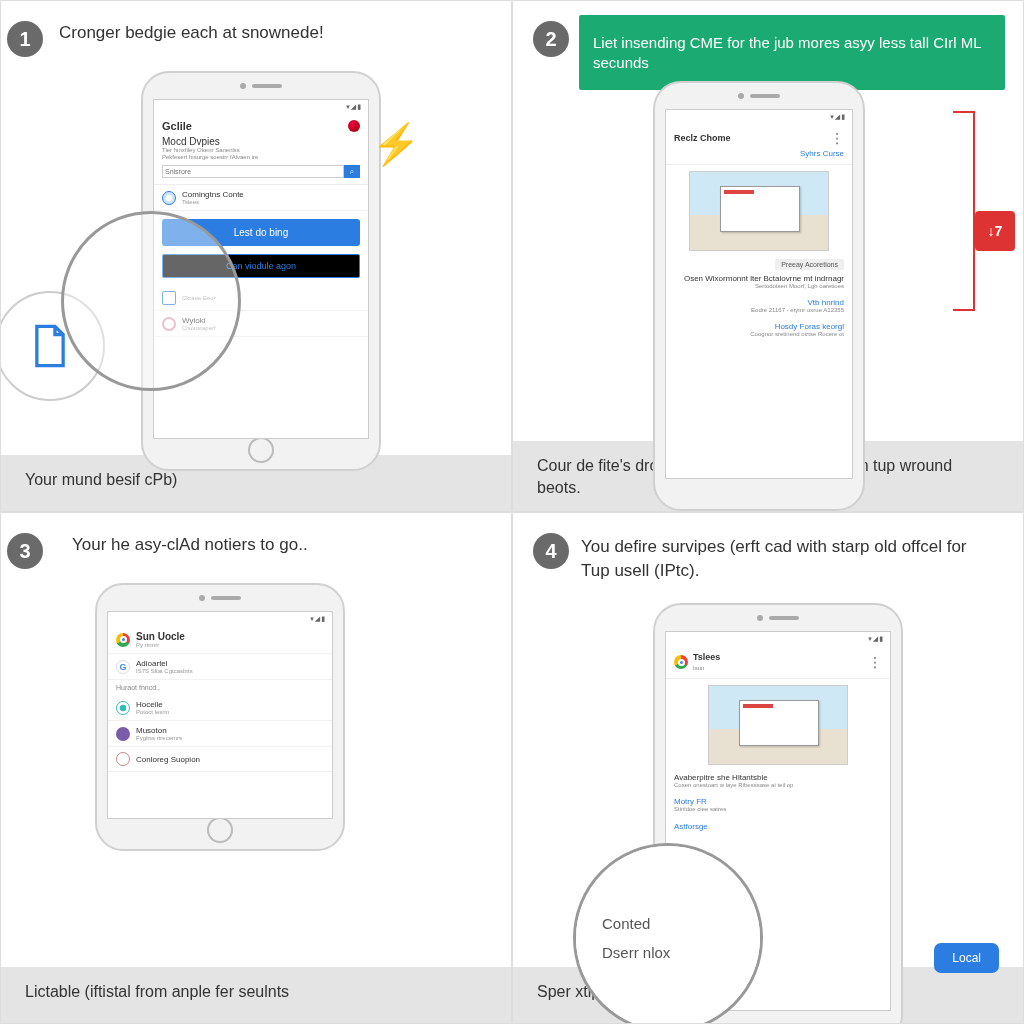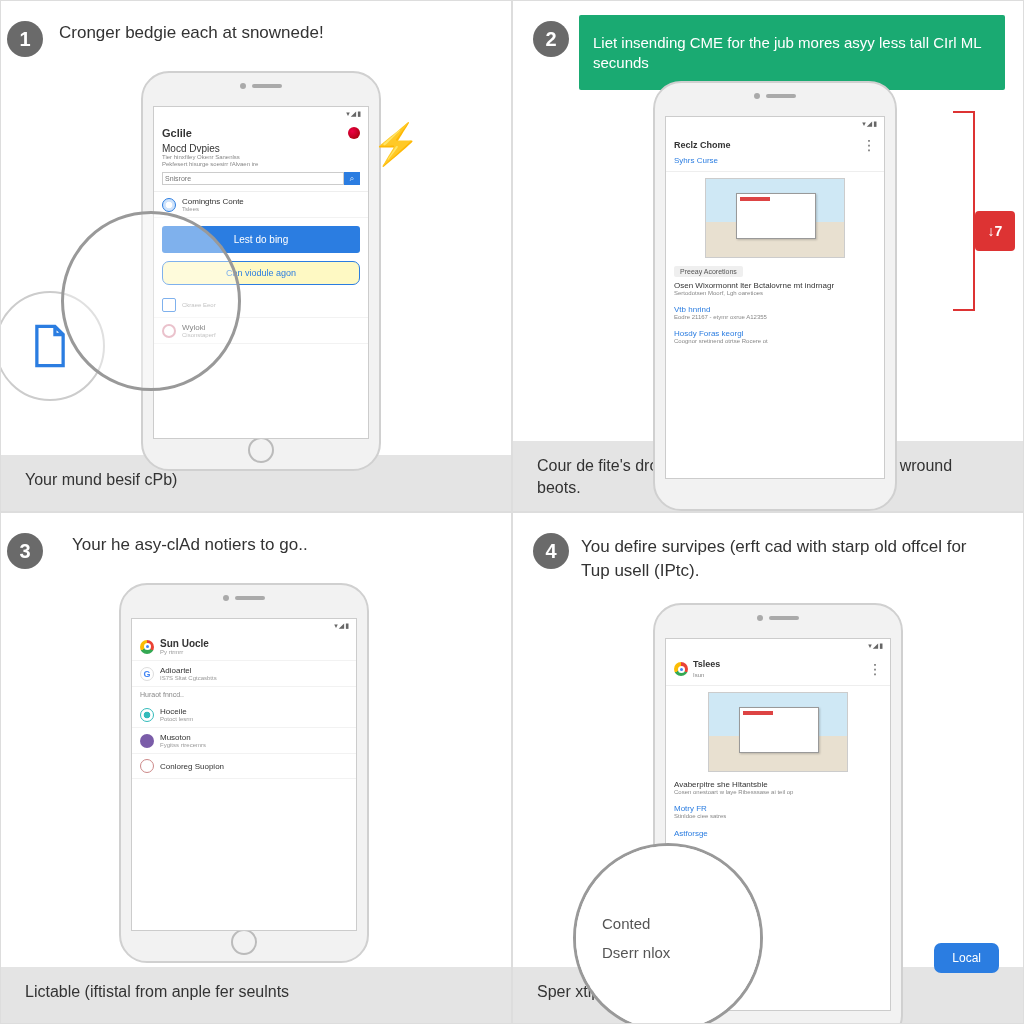--- a/index.html
+++ b/index.html
@@ -6,22 +6,22 @@
 body { width:1024px; height:1024px; background:#fff; overflow:hidden; }
 .grid { display:grid; grid-template-columns:1fr 1fr; grid-template-rows:1fr 1fr; width:100%; height:100%; }
 .cell { position:relative; border:1px solid #ddd; overflow:hidden; }
 .badge { position:absolute; width:36px; height:36px; border-radius:50%; background:#6a6a6a; color:#fff; font-size:20px; font-weight:600; display:flex; align-items:center; justify-content:center; z-index:5; }
 .c1 .badge{top:20px;left:6px;} .c2 .badge{top:20px;left:20px;} .c3 .badge{top:20px;left:6px;} .c4 .badge{top:20px;left:20px;}
 .heading { position:absolute; top:22px; font-size:17px; color:#333; }
 .c1 .heading{left:58px;} .c3 .heading{left:71px;} .c4 .heading{left:68px; max-width:400px; line-height:1.4;}
 .banner { position:absolute; top:14px; left:66px; right:18px; background:#1aaa72; color:#fff; padding:18px 14px; font-size:15px; line-height:1.3; border-radius:2px; }
 .caption { position:absolute; left:0; right:0; background:#e4e4e4; color:#333; padding:14px 24px; font-size:16px; line-height:1.4; }
 .c1 .caption{bottom:0;height:56px;} .c2 .caption{bottom:0;height:70px;} .c3 .caption{bottom:0;height:56px;} .c4 .caption{bottom:0;height:56px;}
-.phone { position:absolute; background:#f2f2f2; border:2px solid #d0d0d0; border-radius:28px; padding:33px 10px 30px; z-index:2; }
-.c1 .phone{top:70px;left:140px;width:240px;height:400px;} .c2 .phone{top:80px;left:140px;width:244px;height:430px;} .c3 .phone{top:70px;left:118px;width:250px;height:380px;} .c4 .phone{top:90px;left:140px;width:250px;height:440px;}
+.phone { position:absolute; background:#f2f2f2; border:2px solid #d0d0d0; border-radius:28px; padding:26px 10px 30px; z-index:2; }
+.c1 .phone{top:70px;left:140px;width:240px;height:400px;} .c2 .phone{top:80px;left:140px;width:212px;height:430px;text-align:right;} .c3 .phone{top:70px;left:94px;width:250px;height:268px;} .c4 .phone{top:90px;left:140px;width:250px;height:440px;}
 .speaker{position:absolute;top:10px;left:50%;transform:translateX(-50%);display:flex;gap:6px;align-items:center;}
 .speaker .dot{width:6px;height:6px;background:#aaa;border-radius:50%;}
 .speaker .bar{width:30px;height:4px;background:#aaa;border-radius:2px;}
 .home{position:absolute;bottom:6px;left:50%;transform:translateX(-50%);width:26px;height:26px;border:2px solid #bbb;border-radius:50%;}
 .screen{background:#fff;width:100%;height:100%;border:1px solid #ccc;font-size:9px;color:#333;overflow:hidden;position:relative;}
 .status{display:flex;justify-content:space-between;padding:3px 6px;font-size:7px;color:#666;}
 .status .right::after{content:"▾◢▮";letter-spacing:1px;}
 .shdr{padding:6px 8px;border-bottom:1px solid #eee;}
 .shdr .t{font-size:11px;font-weight:600;}
 .shdr .row{display:flex;justify-content:space-between;align-items:center;}
@@ -30,21 +30,21 @@
 .tiny{font-size:6px;color:#888;line-height:1.2;}
 .srch{display:flex;margin-top:4px;}
 .srch input{flex:1;border:1px solid #ccc;font-size:7px;padding:2px;color:#999;}
 .srch .btn{width:16px;background:#2b7de1;color:#fff;font-size:8px;display:flex;align-items:center;justify-content:center;}
 .item{display:flex;align-items:center;gap:6px;padding:5px 8px;border-bottom:1px solid #f2f2f2;}
 .item .ic{width:14px;height:14px;border-radius:50%;flex-shrink:0;position:relative;}
 .item .txt .a{font-size:8px;color:#333;}
 .item .txt .b{font-size:6px;color:#999;}
 .link{color:#2b7de1;}
 .cta{margin:8px;padding:8px;background:#2b7de1;color:#fff;text-align:center;font-size:10px;border-radius:3px;}
-.cta2{margin:2px 8px 8px;padding:6px;border:1px solid #2b7de1;color:#2b7de1;text-align:center;font-size:9px;border-radius:7px;background:#fef9c3;}
+.cta2{margin:2px 8px 8px;padding:6px;border:1px solid #2b7de1;color:#2b7de1;text-align:center;font-size:9px;border-radius:2px;background:#000000;}
 .section-label{font-size:7px;color:#888;padding:4px 8px;}
 .thumb{margin:6px auto;width:140px;height:80px;background:linear-gradient(#cfe8f5 55%,#e8e0d0 55%);border:1px solid #ccc;position:relative;}
 .thumb .win{position:absolute;top:14px;left:30px;width:80px;height:46px;background:#fff;border:1px solid #999;box-shadow:1px 1px 2px rgba(0,0,0,.2);}
 .thumb .win::before{content:"";position:absolute;top:3px;left:3px;width:30px;height:4px;background:#d44;}
 .chip{display:inline-block;background:#efefef;color:#555;font-size:7px;padding:2px 6px;border-radius:2px;margin:2px 8px;}
 .block{padding:2px 8px 6px;}
 .block .h{font-size:8px;color:#333;}
 .block .h.link{color:#2b7de1;}
 .block .p{font-size:6px;color:#888;line-height:1.2;}
 .mag{position:absolute;border:3px solid #999;border-radius:50%;background:rgba(255,255,255,.4);z-index:4;pointer-events:none;}

